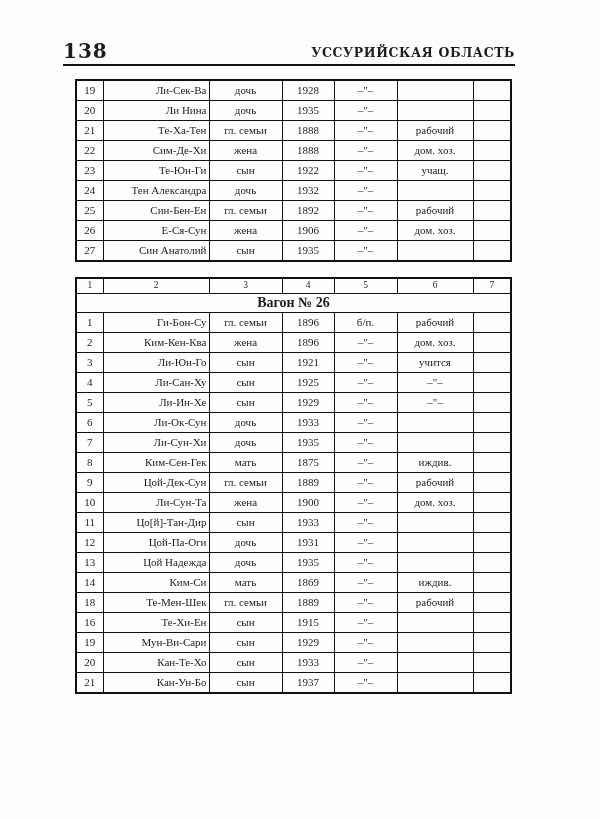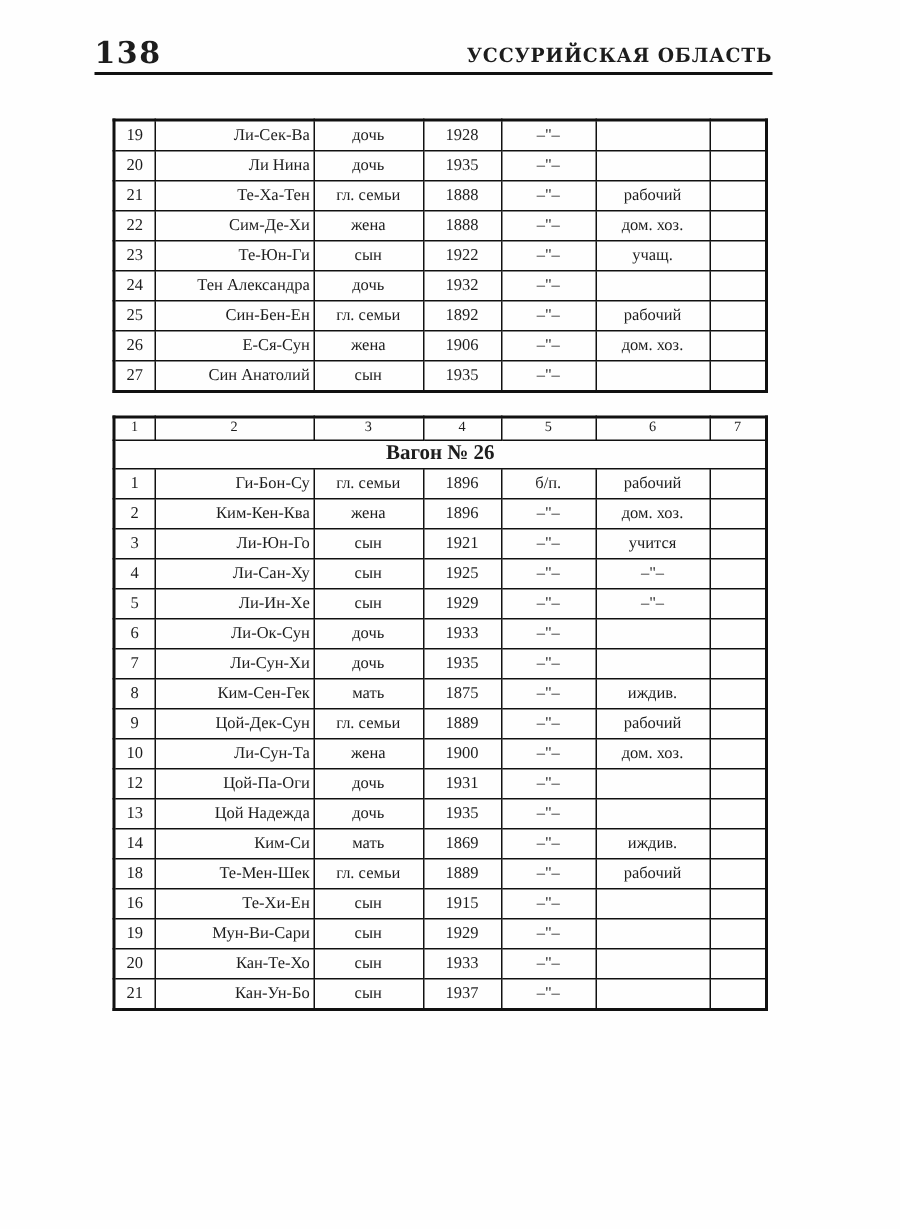--- a/index.html
+++ b/index.html
@@ -7,21 +7,21 @@
     position:relative;
     width:600px;height:819px;
     background:#fefefe;
     font-family:"Liberation Serif","DejaVu Serif",serif;
     color:#1d1d1d;
     margin:0 auto;
     overflow:hidden;
   }
   .page-header{
     position:absolute;
-    left:63px;top:18px;
+    left:63px;top:34px;
     width:452px;
     display:flex;
     justify-content:space-between;
     align-items:flex-end;
     border-bottom:2px solid #111;
     padding-bottom:4px;
   }
   .page-number{
     font-weight:bold;
     font-size:20px;
@@ -293,20 +293,29 @@
         <tr>
           <td class="c1">10</td>
           <td class="c2">Ли-Сун-Та</td>
           <td class="c3">жена</td>
           <td class="c4">1900</td>
           <td class="c5">–"–</td>
           <td class="c6">дом. хоз.</td>
           <td class="c7"></td>
         </tr>
         <tr>
+          <td class="c1">11</td>
+          <td class="c2">Цо[й]-Тан-Дир</td>
+          <td class="c3">сын</td>
+          <td class="c4">1933</td>
+          <td class="c5">–"–</td>
+          <td class="c6"></td>
+          <td class="c7"></td>
+        </tr>
+        <tr>
           <td class="c1">12</td>
           <td class="c2">Цой-Па-Оги</td>
           <td class="c3">дочь</td>
           <td class="c4">1931</td>
           <td class="c5">–"–</td>
           <td class="c6"></td>
           <td class="c7"></td>
         </tr>
         <tr>
           <td class="c1">13</td>

